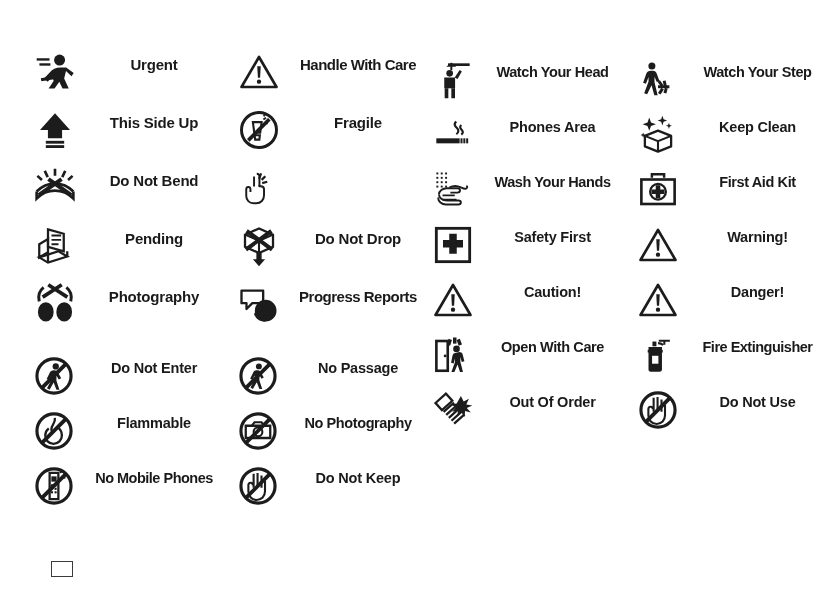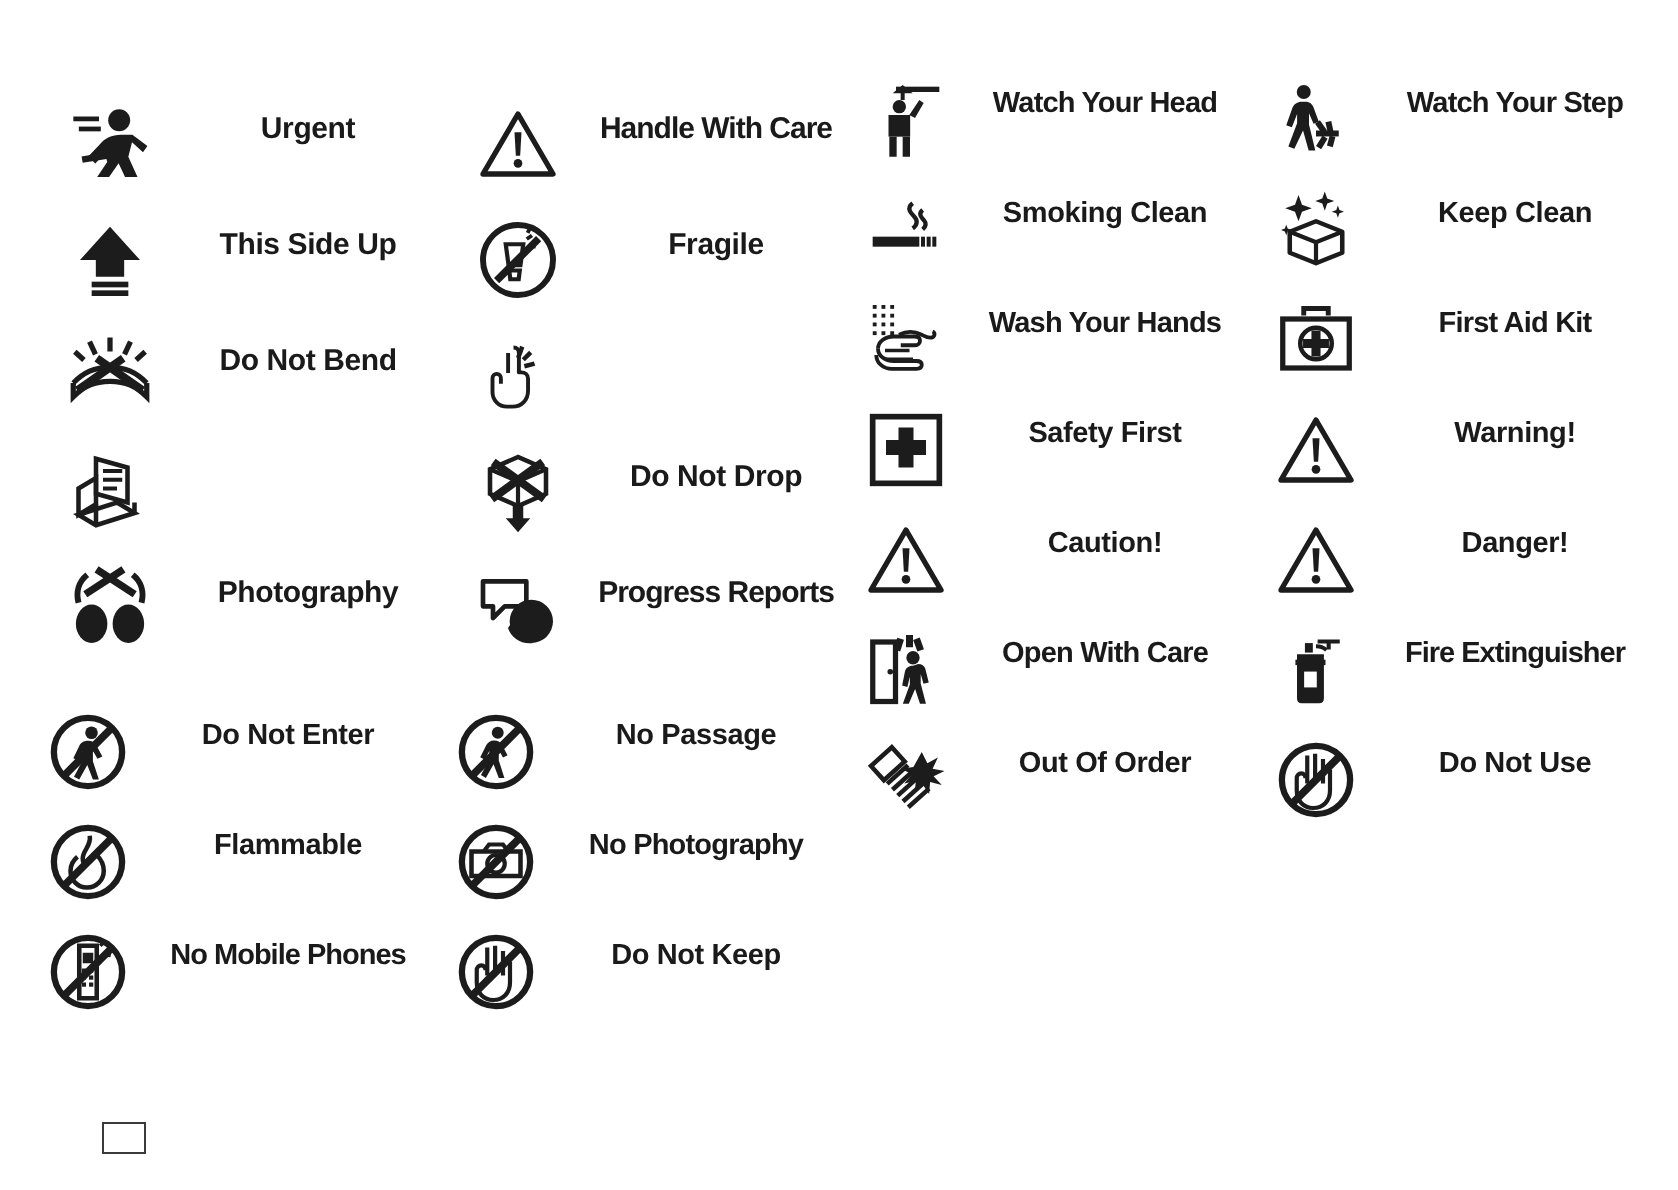--- a/index.html
+++ b/index.html
@@ -9,22 +9,22 @@
     font-family:"Liberation Sans","DejaVu Sans",sans-serif;
     color:#1a1a1a;
     overflow:hidden;
     position:relative;
   }
   .sheet{position:absolute;inset:0;}
 
   
   .group{position:absolute;}
   #group-packaging{left:32px;top:44px;}
-  #group-prohibition{left:22px;top:348px;}
-  #group-safety{left:432px;top:32px;}
+  #group-prohibition{left:32px;top:348px;}
+  #group-safety{left:432px;top:52px;}
 
   .grid{display:flex;flex-wrap:wrap;}
   .col{display:flex;flex-direction:column;}
 
   
   .sign{
     display:flex;align-items:center;
     box-sizing:border-box;
   }
   .sign .icon{
@@ -186,20 +186,21 @@
  <path class="stroke-only" stroke-width="2.6" d="M6 37l10 6 22-7-10-6z"></path>
  <path class="stroke-only" stroke-width="2.6" d="M38 30v6M16 31v12"></path>
 </svg>
             </span>
             <div class="plate">
               <span class="rule-double-top">
                 <span class="bar thick"></span>
                 <span class="bar gap"></span>
                 <span class="bar thin"></span>
               </span>
+              <span class="label">Pending</span>
               <span class="rule-double-bot">
                 <span class="bar thin"></span>
                 <span class="bar gap"></span>
                 <span class="bar thick"></span>
               </span>
             </div>
           </div>
           <div class="sign">
             <span class="icon">
               <svg viewBox="0 0 48 48" width="44" height="42">
@@ -484,21 +485,21 @@
  <path class="stroke-only" stroke-width="2.6" d="M28 8c-4 3-1 6 1 8s2 5-1 7"></path>
  <path class="stroke-only" stroke-width="2.6" d="M34 12c-3 2.4-.6 4.6.8 6.2s1.4 3.6-.8 5.4"></path>
  <rect x="4" y="28" width="28" height="6"></rect>
  <rect x="33" y="28" width="2.4" height="6"></rect>
  <rect x="36.4" y="28" width="2.4" height="6"></rect>
  <rect x="39.8" y="28" width="2.4" height="6"></rect>
 </svg>
             </span>
             <div class="plate">
               <span class="rule-heavy"></span>
-              <span class="label">Smoking Clean</span>
+              <span class="label">Phones Area</span>
               <span class="rule-heavy"></span>
             </div>
           </div>
           <div class="sign">
             <span class="icon">
               <svg viewBox="0 0 48 48" width="44" height="44">
  <g>
   <rect x="5" y="4" width="2.2" height="2.2"></rect>
                   <rect x="10" y="4" width="2.2" height="2.2"></rect>
                   <rect x="15" y="4" width="2.2" height="2.2"></rect>

